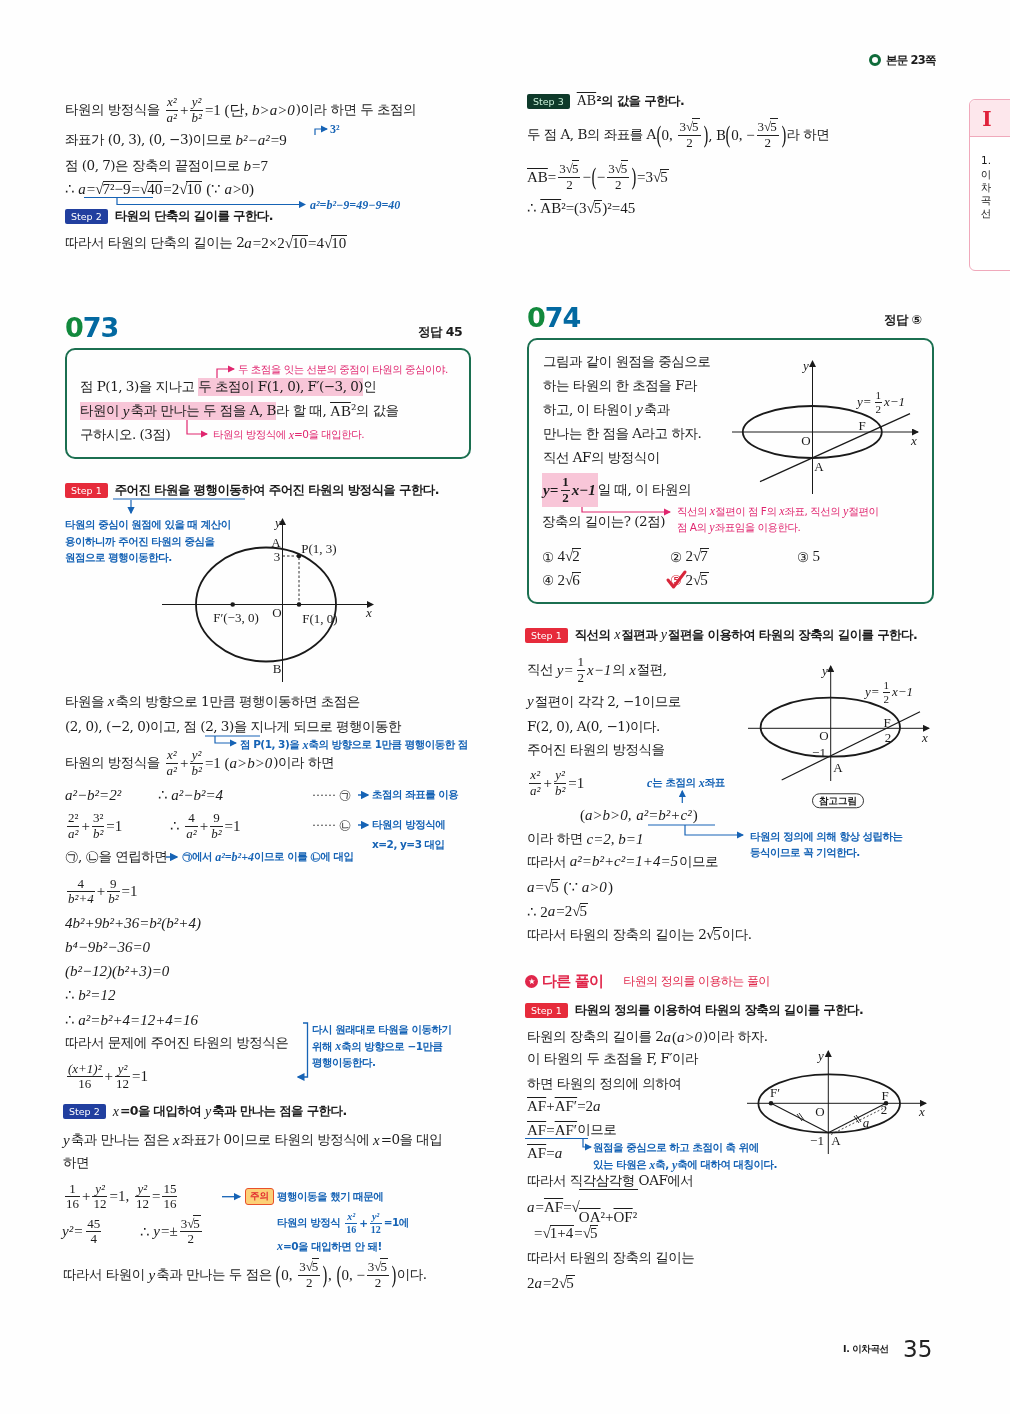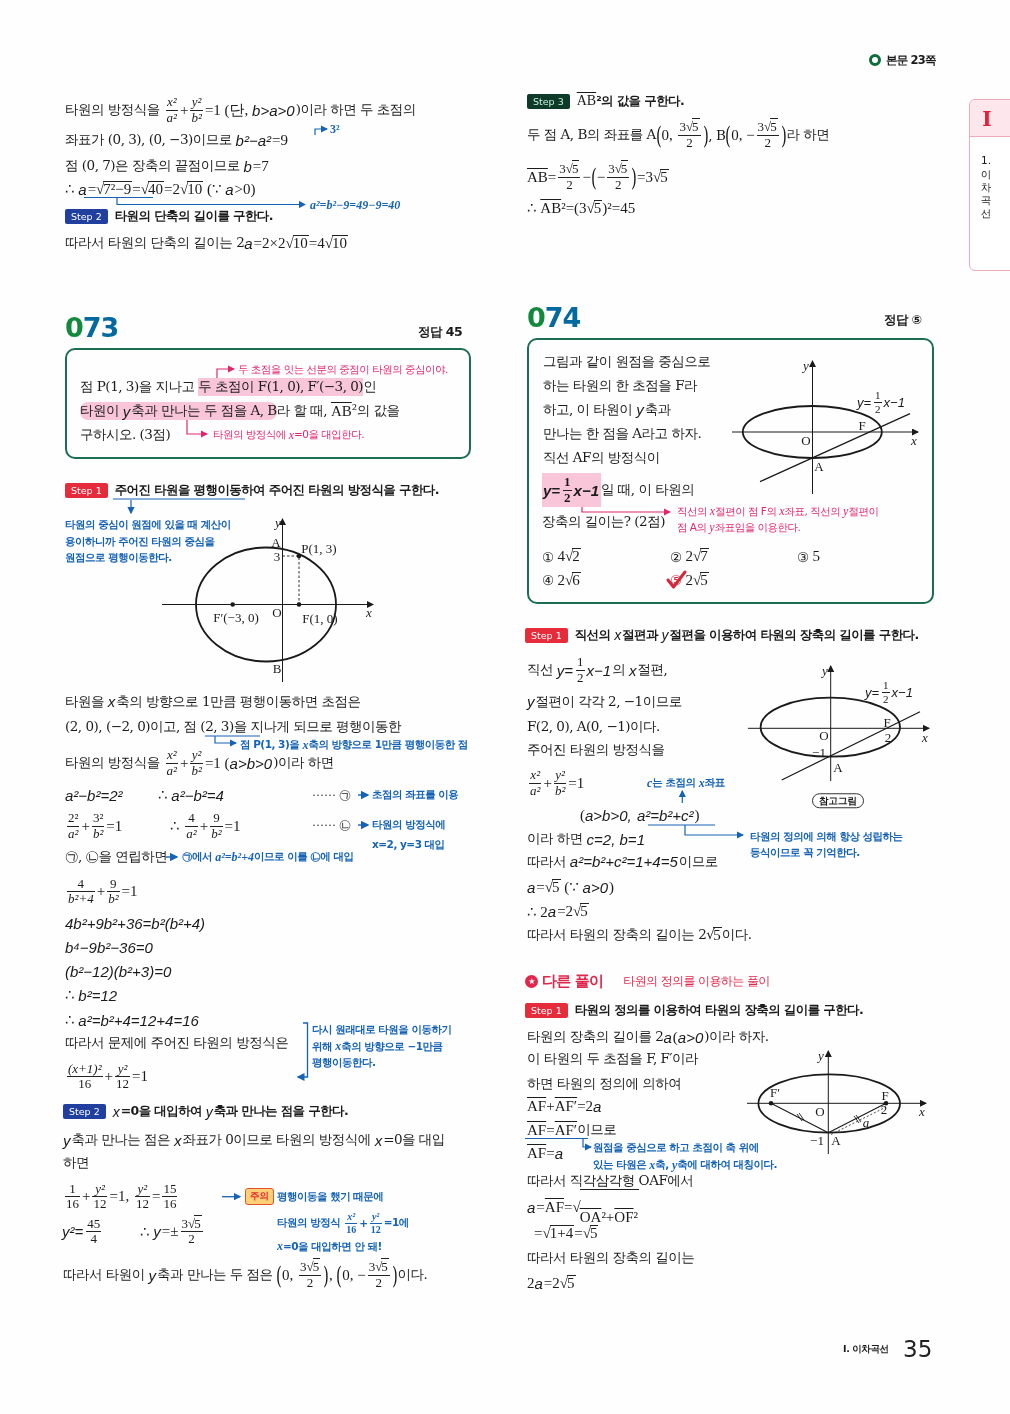--- a/index.html
+++ b/index.html
@@ -1,21 +1,21 @@
 <!DOCTYPE html>
 <html><head>
 <meta charset="utf-8">
 <style>
   body{margin:0;background:#ffffff;}
   #page{position:relative;width:1010px;height:1414px;background:#fefefe;overflow:hidden;font-family:"DejaVu Serif",serif;color:#1b1b1b;}
   .ln{position:absolute;height:0;display:flex;align-items:center;white-space:nowrap;font-size:13.5px;letter-spacing:-0.5px;}
   .ln span{white-space:pre;}
   .ln > *{flex:none;}
   .m{font-family:"Liberation Serif",serif;font-size:15px;letter-spacing:0;}
-  .v{font-family:Liberation Sans, sans-serif;font-style:italic;font-size:15px;letter-spacing:0;padding-right:1px;}
+  .v{font-family:Liberation Serif, serif;font-style:italic;font-size:15px;letter-spacing:0;padding-right:1px;}
   .fr{display:inline-flex;flex-direction:column;align-items:stretch;font-family:"Liberation Serif",serif;font-size:13px;line-height:1.12;margin:0 2px;letter-spacing:0;text-align:center;}
   .fr > span{display:block;text-align:center;padding:0 1px;}
   .fr > .d{border-top:1px solid #222;}
   .fi{font-style:italic;}
   .rad{border-top:1px solid #222;line-height:1.05;margin-left:-1px;padding-right:1px;}
   .ov{text-decoration:overline;}
   .bp{font-family:"DejaVu Serif",serif;font-size:25px;font-weight:normal;line-height:1;transform:scaleX(.6);letter-spacing:0;margin:0 -2px;}
   .stitle{font-family:"DejaVu Sans",sans-serif;font-weight:bold;font-size:12.5px;letter-spacing:-0.6px;}
   .badge{display:inline-block;font-family:"DejaVu Sans",sans-serif;font-size:9.5px;color:#fff;padding:2px 6px;border-radius:2px;margin-right:7px;letter-spacing:0;line-height:11px;}
   .b1{background:#e62b3b;}
@@ -221,21 +221,21 @@
   <div class="answer" style="left:418px;top:326px;">정답 45</div>
   <div class="ln np" style="left:238px;top:370px;">
       <span>두 초점을 잇는 선분의 중점이 타원의 중심이야.</span>
     </div>
   <div class="ln" style="left:80px;top:387px;">
     <span>점 P(1, 3)을 지나고 </span>
     <span class="hl">두 초점이 F(1, 0), F′(−3, 0)</span>
     <span>인</span>
   </div>
   <div class="ln" style="left:80px;top:411px;">
-    <span class="hl" style="display:flex;align-items:center;border-radius:8px;">
+    <span class="hl" style="display:flex;align-items:center;">
       <span>타원이 </span>
       <span class="v">y</span>
       <span>축과 만나는 두 점을 A, B</span>
     </span>
     <span>라 할 때, </span>
     <span class="m ov">AB</span>
     <span>²의 값을</span>
   </div>
   <div class="ln" style="left:80px;top:435px;">
     <span>구하시오. (3점)</span>

